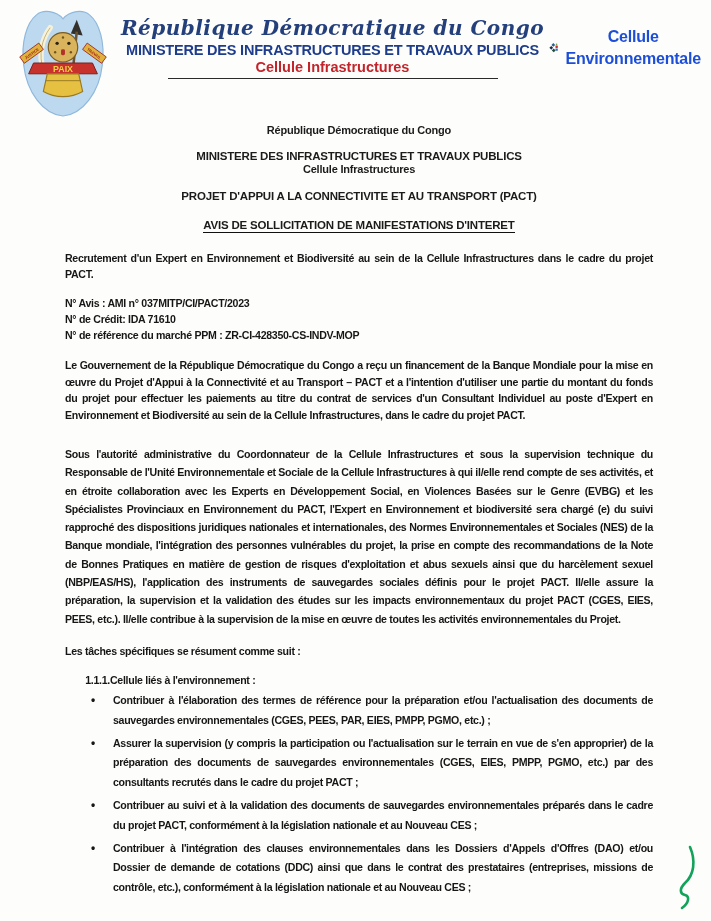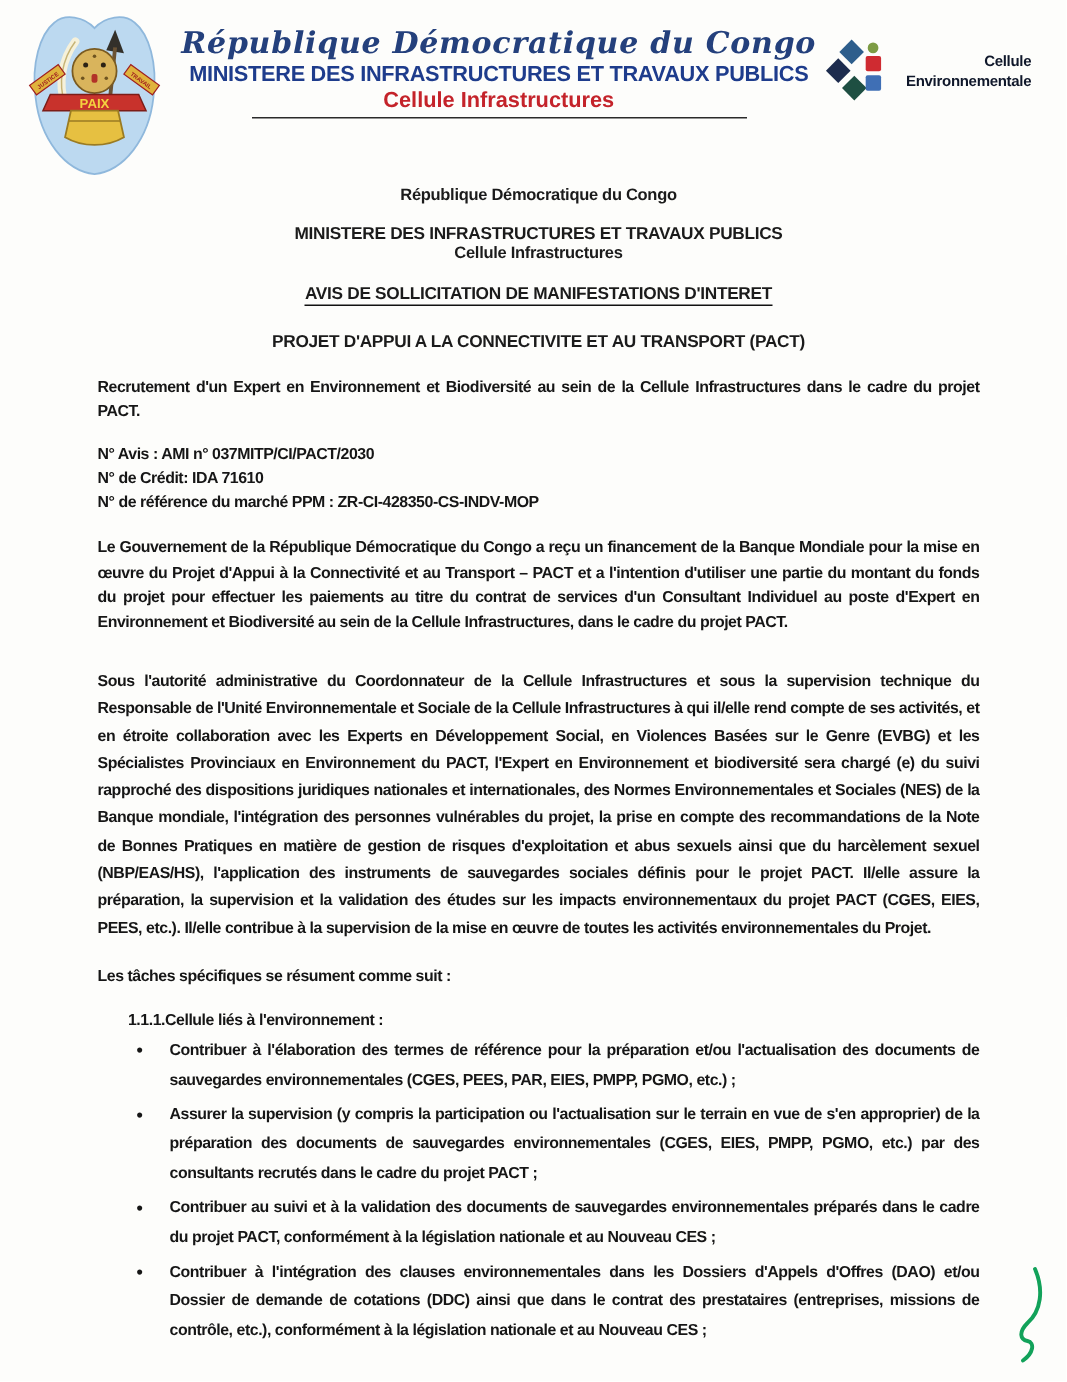--- a/index.html
+++ b/index.html
@@ -28,21 +28,21 @@
   }
   .lh-ministry{
     font-size:14.5px;font-weight:700;color:#1e3c8c;
     letter-spacing:-0.2px;margin-top:3px;
   }
   .lh-unit{
     font-size:14.5px;font-weight:700;color:#c4232a;margin-top:1px;
   }
   .lh-rule{width:330px;border-bottom:1.6px solid #2a2a2a;margin:3px auto 0;}
   .logo{width:152px;flex:0 0 auto;display:flex;align-items:center;gap:5px;padding-top:16px;}
-  .logo-text{font-size:10px;font-weight:700;color:#0f172a;line-height:1.35;text-align:right;letter-spacing:-0.2px;}
+  .logo-text{font-size:16px;font-weight:700;color:#1d4ed8;line-height:1.35;text-align:center;letter-spacing:-0.2px;}
   
   .doc{padding:8px 58px 0 65px;}
   .center-head{text-align:center;font-weight:700;letter-spacing:-0.2px;}
   .h-country{font-size:11px;margin:6px 0 14px;}
   .h-ministry{font-size:11.5px;margin:0;}
   .h-unit{font-size:11px;margin:1px 0 15px;}
   .h-project{font-size:11.5px;margin:0 0 17px;}
   .h-avis{font-size:11.5px;margin:0 0 20px;}
   .h-avis span{border-bottom:1.6px solid #111;padding-bottom:1px;}
   .bodytext{
@@ -123,29 +123,29 @@
         <div>Environnementale</div>
       </div>
     </div>
   </div>
 
   <div class="doc">
 
     <div class="center-head h-country">République Démocratique du Congo</div>
     <div class="center-head h-ministry">MINISTERE DES INFRASTRUCTURES ET TRAVAUX PUBLICS</div>
     <div class="center-head h-unit">Cellule Infrastructures</div>
+    <div class="center-head h-project">PROJET D'APPUI A LA CONNECTIVITE ET AU TRANSPORT (PACT)</div>
     <div class="center-head h-avis">
       <span>AVIS DE SOLLICITATION DE MANIFESTATIONS D'INTERET</span>
     </div>
-    <div class="center-head h-project">PROJET D'APPUI A LA CONNECTIVITE ET AU TRANSPORT (PACT)</div>
 
     <p class="bodytext subject">Recrutement d'un Expert en Environnement et Biodiversité au sein de la Cellule Infrastructures dans le cadre du projet PACT.</p>
 
     <div class="bodytext refs">
-      <div>N° Avis : AMI n° 037MITP/CI/PACT/2030</div>
+      <div>N° Avis : AMI n° 037MITP/CI/PACT/2023</div>
       <div>N° de Crédit: IDA 71610</div>
       <div>N° de référence du marché PPM : ZR-CI-428350-CS-INDV-MOP</div>
     </div>
 
     <p class="bodytext para1">Le Gouvernement de la République Démocratique du Congo a reçu un financement de la Banque Mondiale pour la mise en œuvre du Projet d'Appui à la Connectivité et au Transport – PACT et a l'intention d'utiliser une partie du montant du fonds du projet pour effectuer les paiements au titre du contrat de services d'un Consultant Individuel au poste d'Expert en Environnement et Biodiversité au sein de la Cellule Infrastructures, dans le cadre du projet PACT.</p>
 
     <p class="bodytext para2">Sous l'autorité administrative du Coordonnateur de la Cellule Infrastructures et sous la supervision technique du Responsable de l'Unité Environnementale et Sociale de la Cellule Infrastructures à qui il/elle rend compte de ses activités, et en étroite collaboration avec les Experts en Développement Social, en Violences Basées sur le Genre (EVBG) et les Spécialistes Provinciaux en Environnement du PACT, l'Expert en Environnement et biodiversité sera chargé (e) du suivi rapproché des dispositions juridiques nationales et internationales, des Normes Environnementales et Sociales (NES) de la Banque mondiale, l'intégration des personnes vulnérables du projet, la prise en compte des recommandations de la Note de Bonnes Pratiques en matière de gestion de risques d'exploitation et abus sexuels ainsi que du harcèlement sexuel (NBP/EAS/HS), l'application des instruments de sauvegardes sociales définis pour le projet PACT. Il/elle assure la préparation, la supervision et la validation des études sur les impacts environnementaux du projet PACT (CGES, EIES, PEES, etc.). Il/elle contribue à la supervision de la mise en œuvre de toutes les activités environnementales du Projet.</p>
 
     <p class="bodytext tasks-intro">Les tâches spécifiques se résument comme suit :</p>
 

